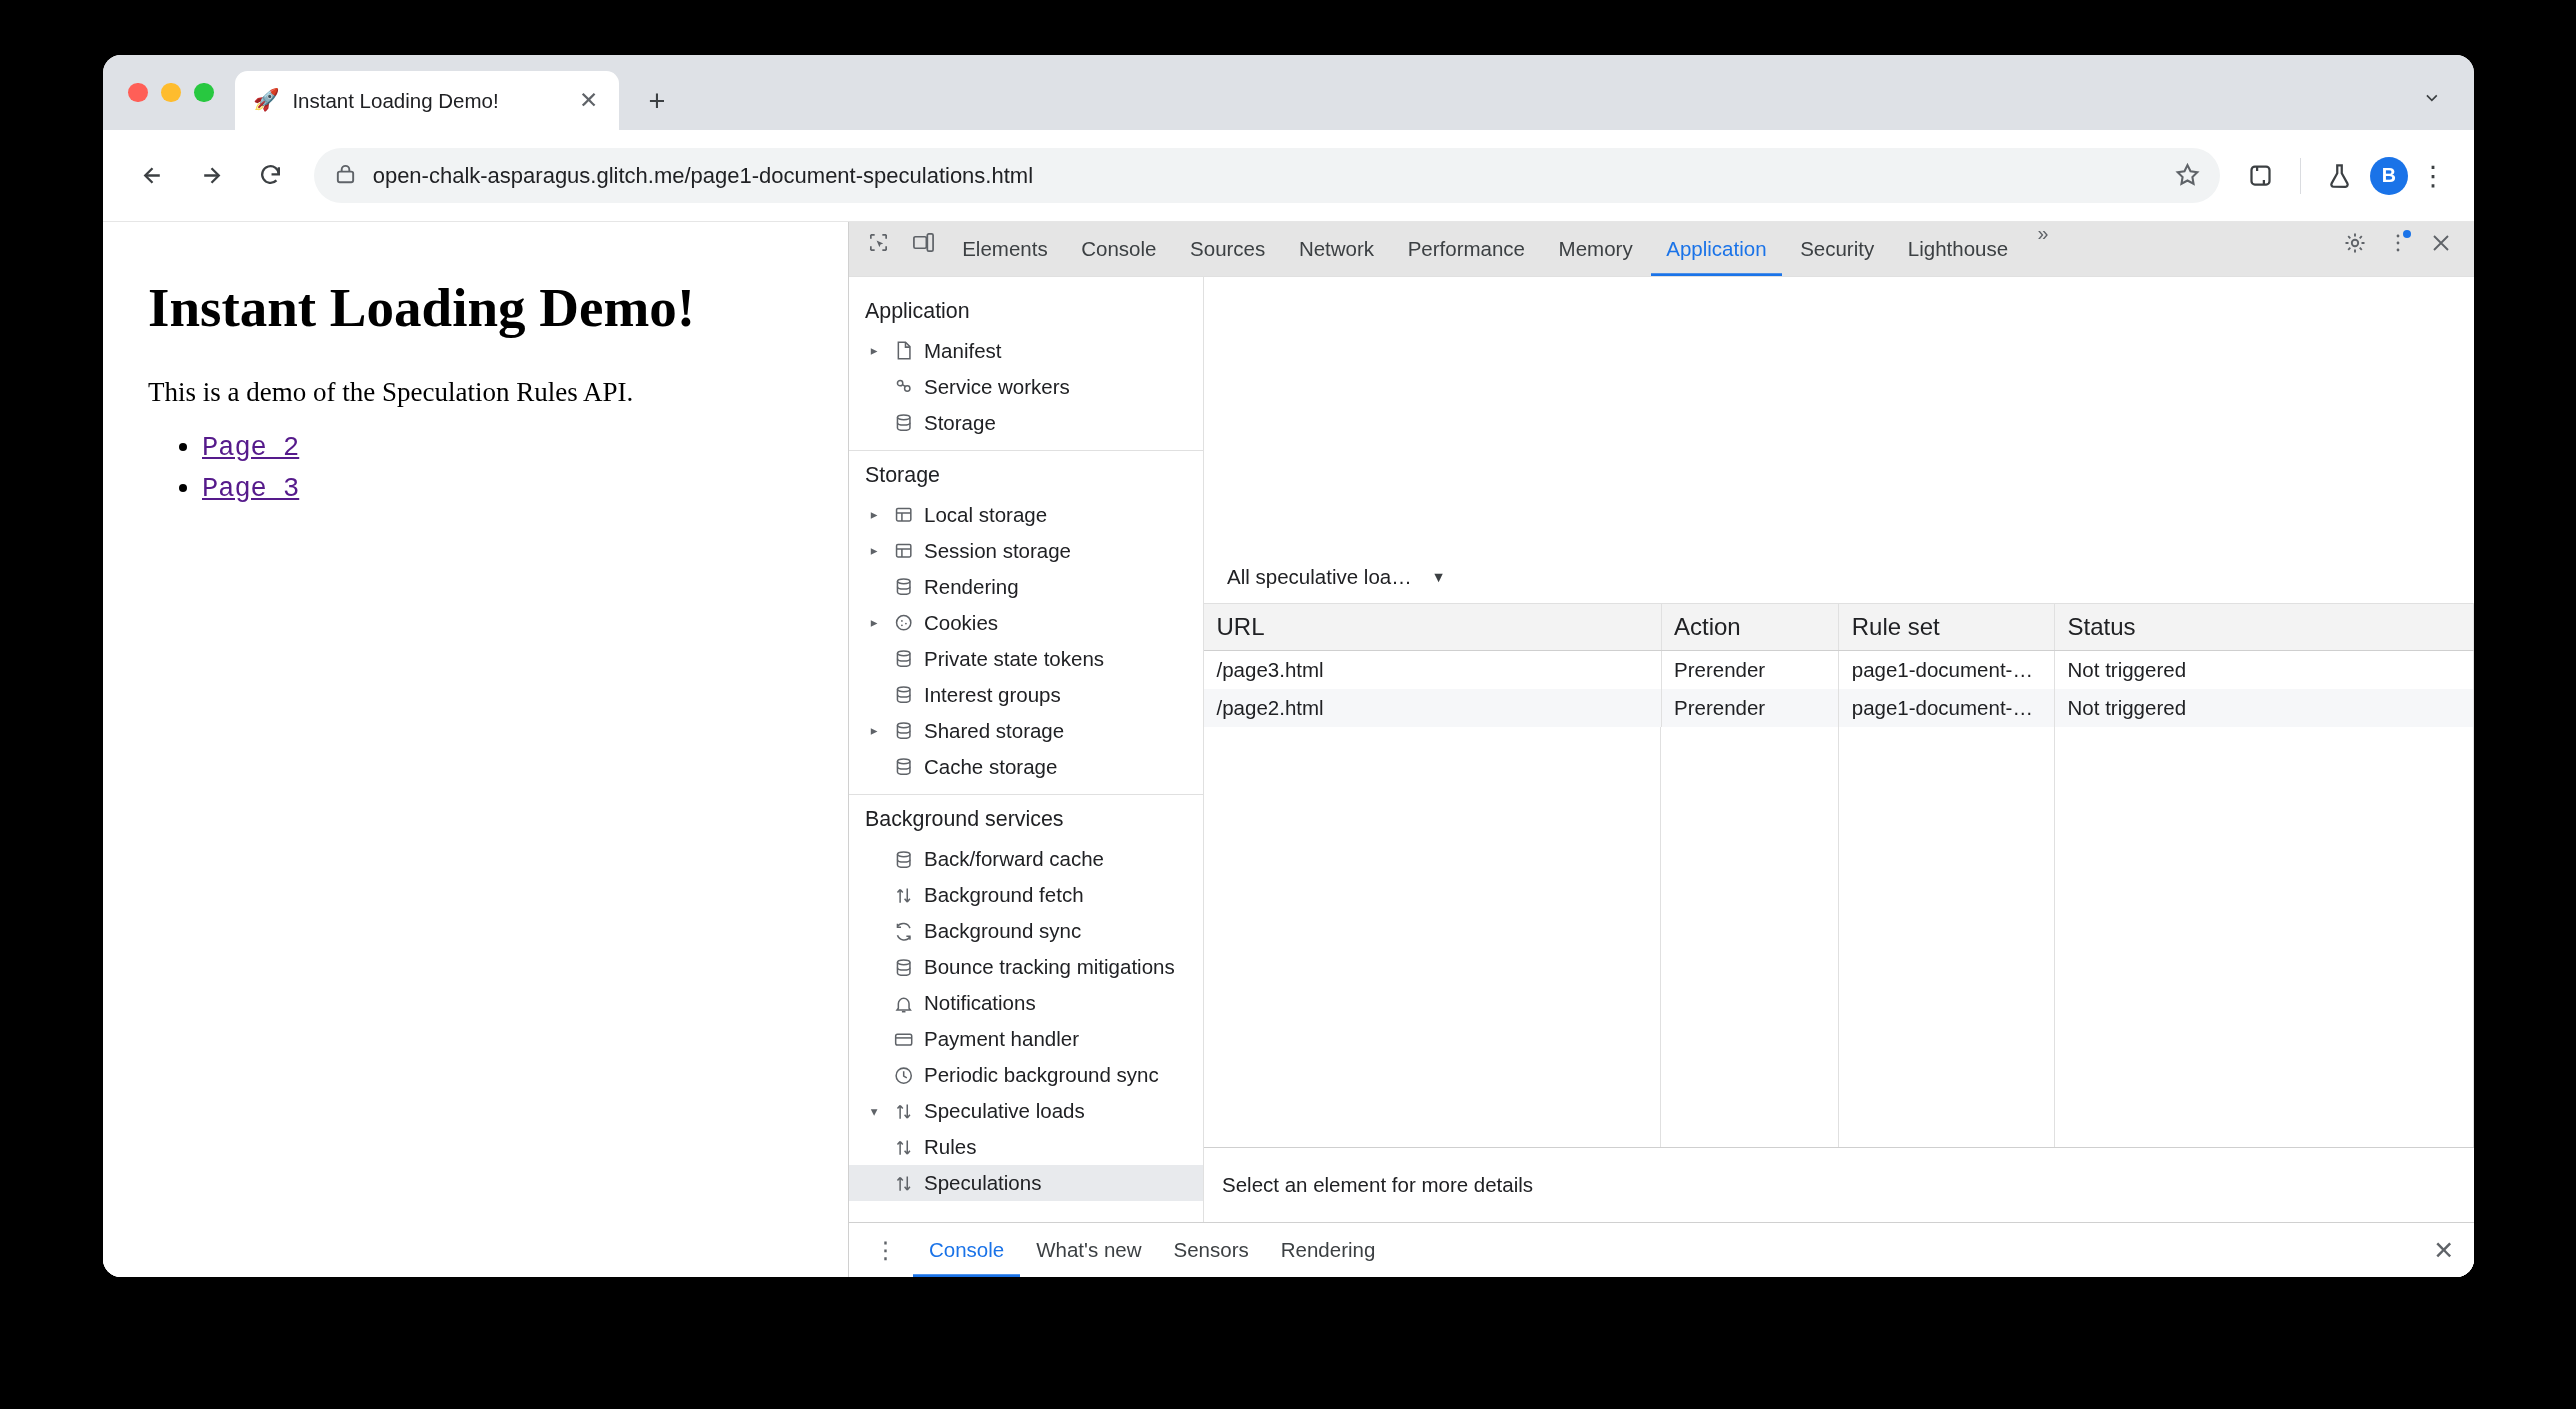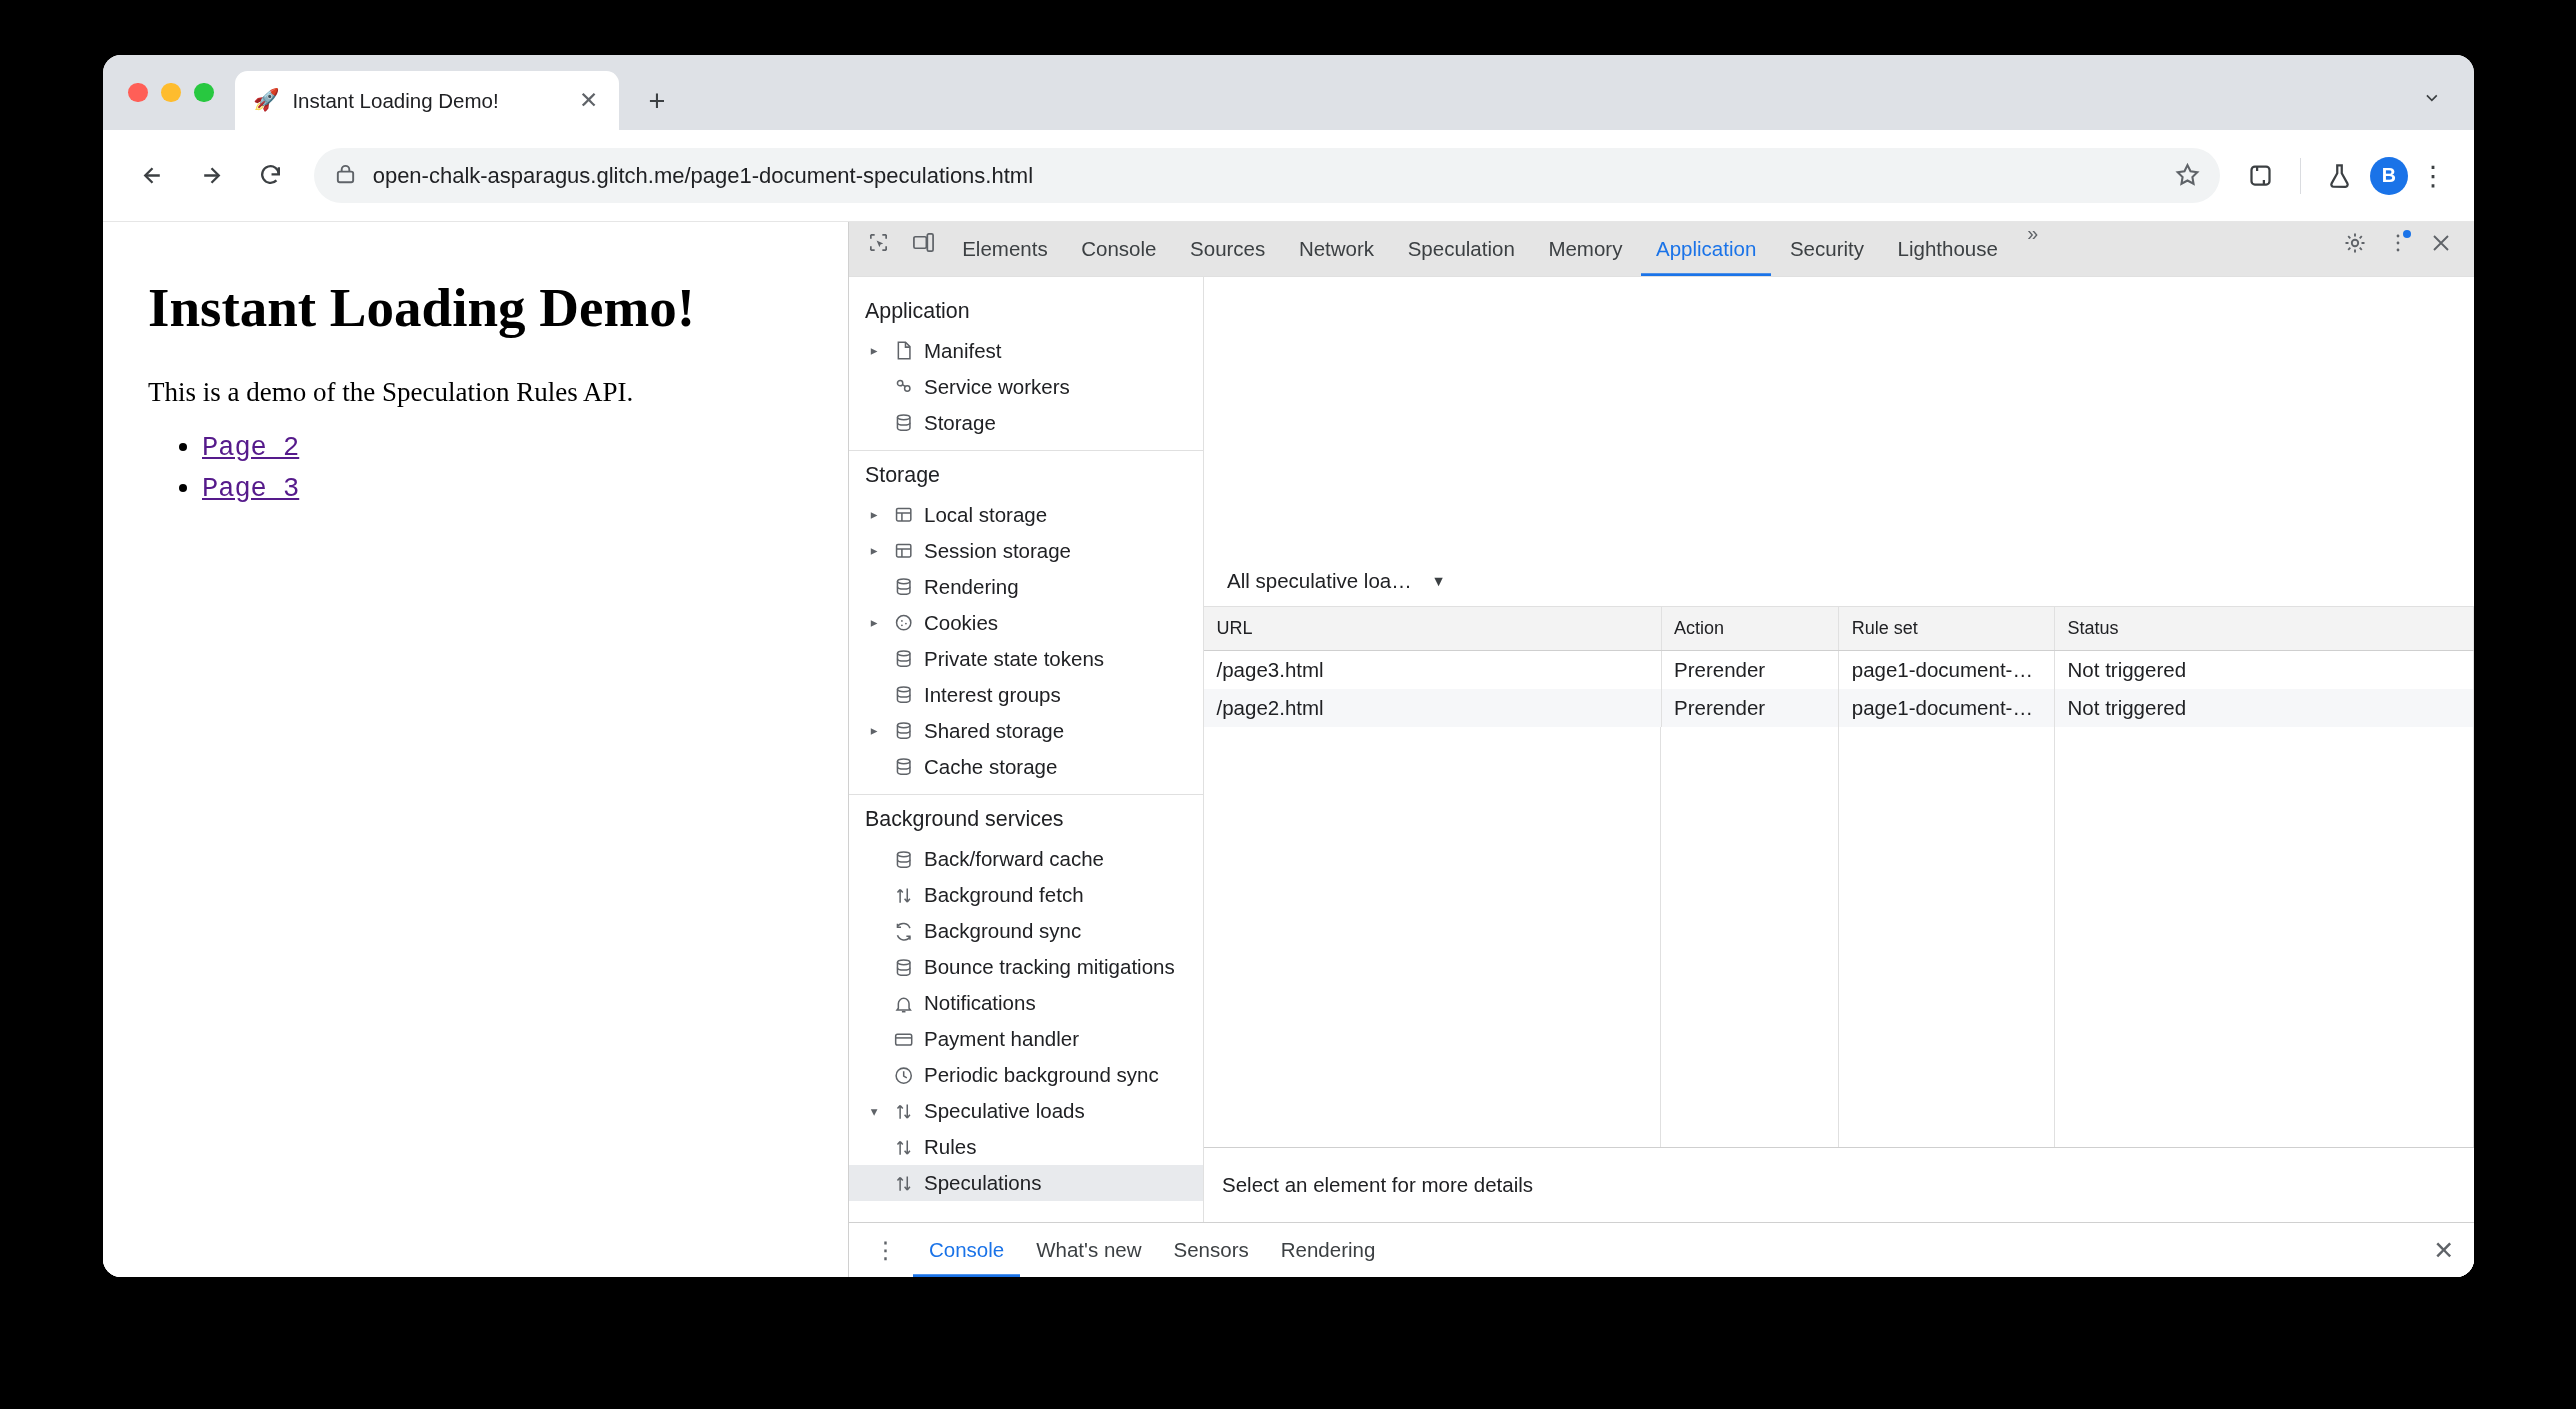--- a/index.html
+++ b/index.html
@@ -217,21 +217,21 @@
   }
   .filter-select {
     display: flex; align-items: center; gap: 19.7px;
     font-size: 20.5px; color: #202124;
     padding: 3.6px 7.1px;
   }
   .caret { font-size: 14.3px; color: #3c4043; }
   .table-wrap { border-bottom: 0.9px solid #cfcfcf; }
   table.spec { width: 100%; border-collapse: collapse; table-layout: fixed; }
   table.spec th {
-    font-size: 18px; font-weight: normal; color: #202124;
+    font-size: 24px; font-weight: normal; color: #202124;
     text-align: left;
     padding: 9px 12.5px;
     background: #f3f3f3;
     border-right: 0.9px solid #e0e0e0;
     border-bottom: 0.9px solid #cfcfcf;
     height: 43px;
   }
   table.spec td {
     font-size: 20.5px; color: #202124;
     padding: 7.1px 12.5px;
@@ -360,21 +360,21 @@
           <div class="dt-toolicon">
             <svg viewBox="0 0 24 24">
                 <rect x="2" y="6" width="13" height="12" rx="1.5"></rect>
                 <rect x="16" y="3" width="6" height="18" rx="1.5"></rect>
               </svg>
           </div>
           <div class="dt-tab">Elements</div>
           <div class="dt-tab">Console</div>
           <div class="dt-tab">Sources</div>
           <div class="dt-tab">Network</div>
-          <div class="dt-tab">Speculation</div>
+          <div class="dt-tab">Performance</div>
           <div class="dt-tab">Memory</div>
           <div class="dt-tab active">Application</div>
           <div class="dt-tab">Security</div>
           <div class="dt-tab">Lighthouse</div>
           <div class="dt-more">»</div>
           <div class="dt-right">
             <div class="ic">
               <svg viewBox="0 0 24 24">
                   <circle cx="12" cy="12" r="3.2"></circle>
                   <path d="M12 2.5v3M12 18.5v3M2.5 12h3M18.5 12h3M5.2 5.2l2.1 2.1M16.7 16.7l2.1 2.1M18.8 5.2l-2.1 2.1M7.3 16.7l-2.1 2.1"></path>

